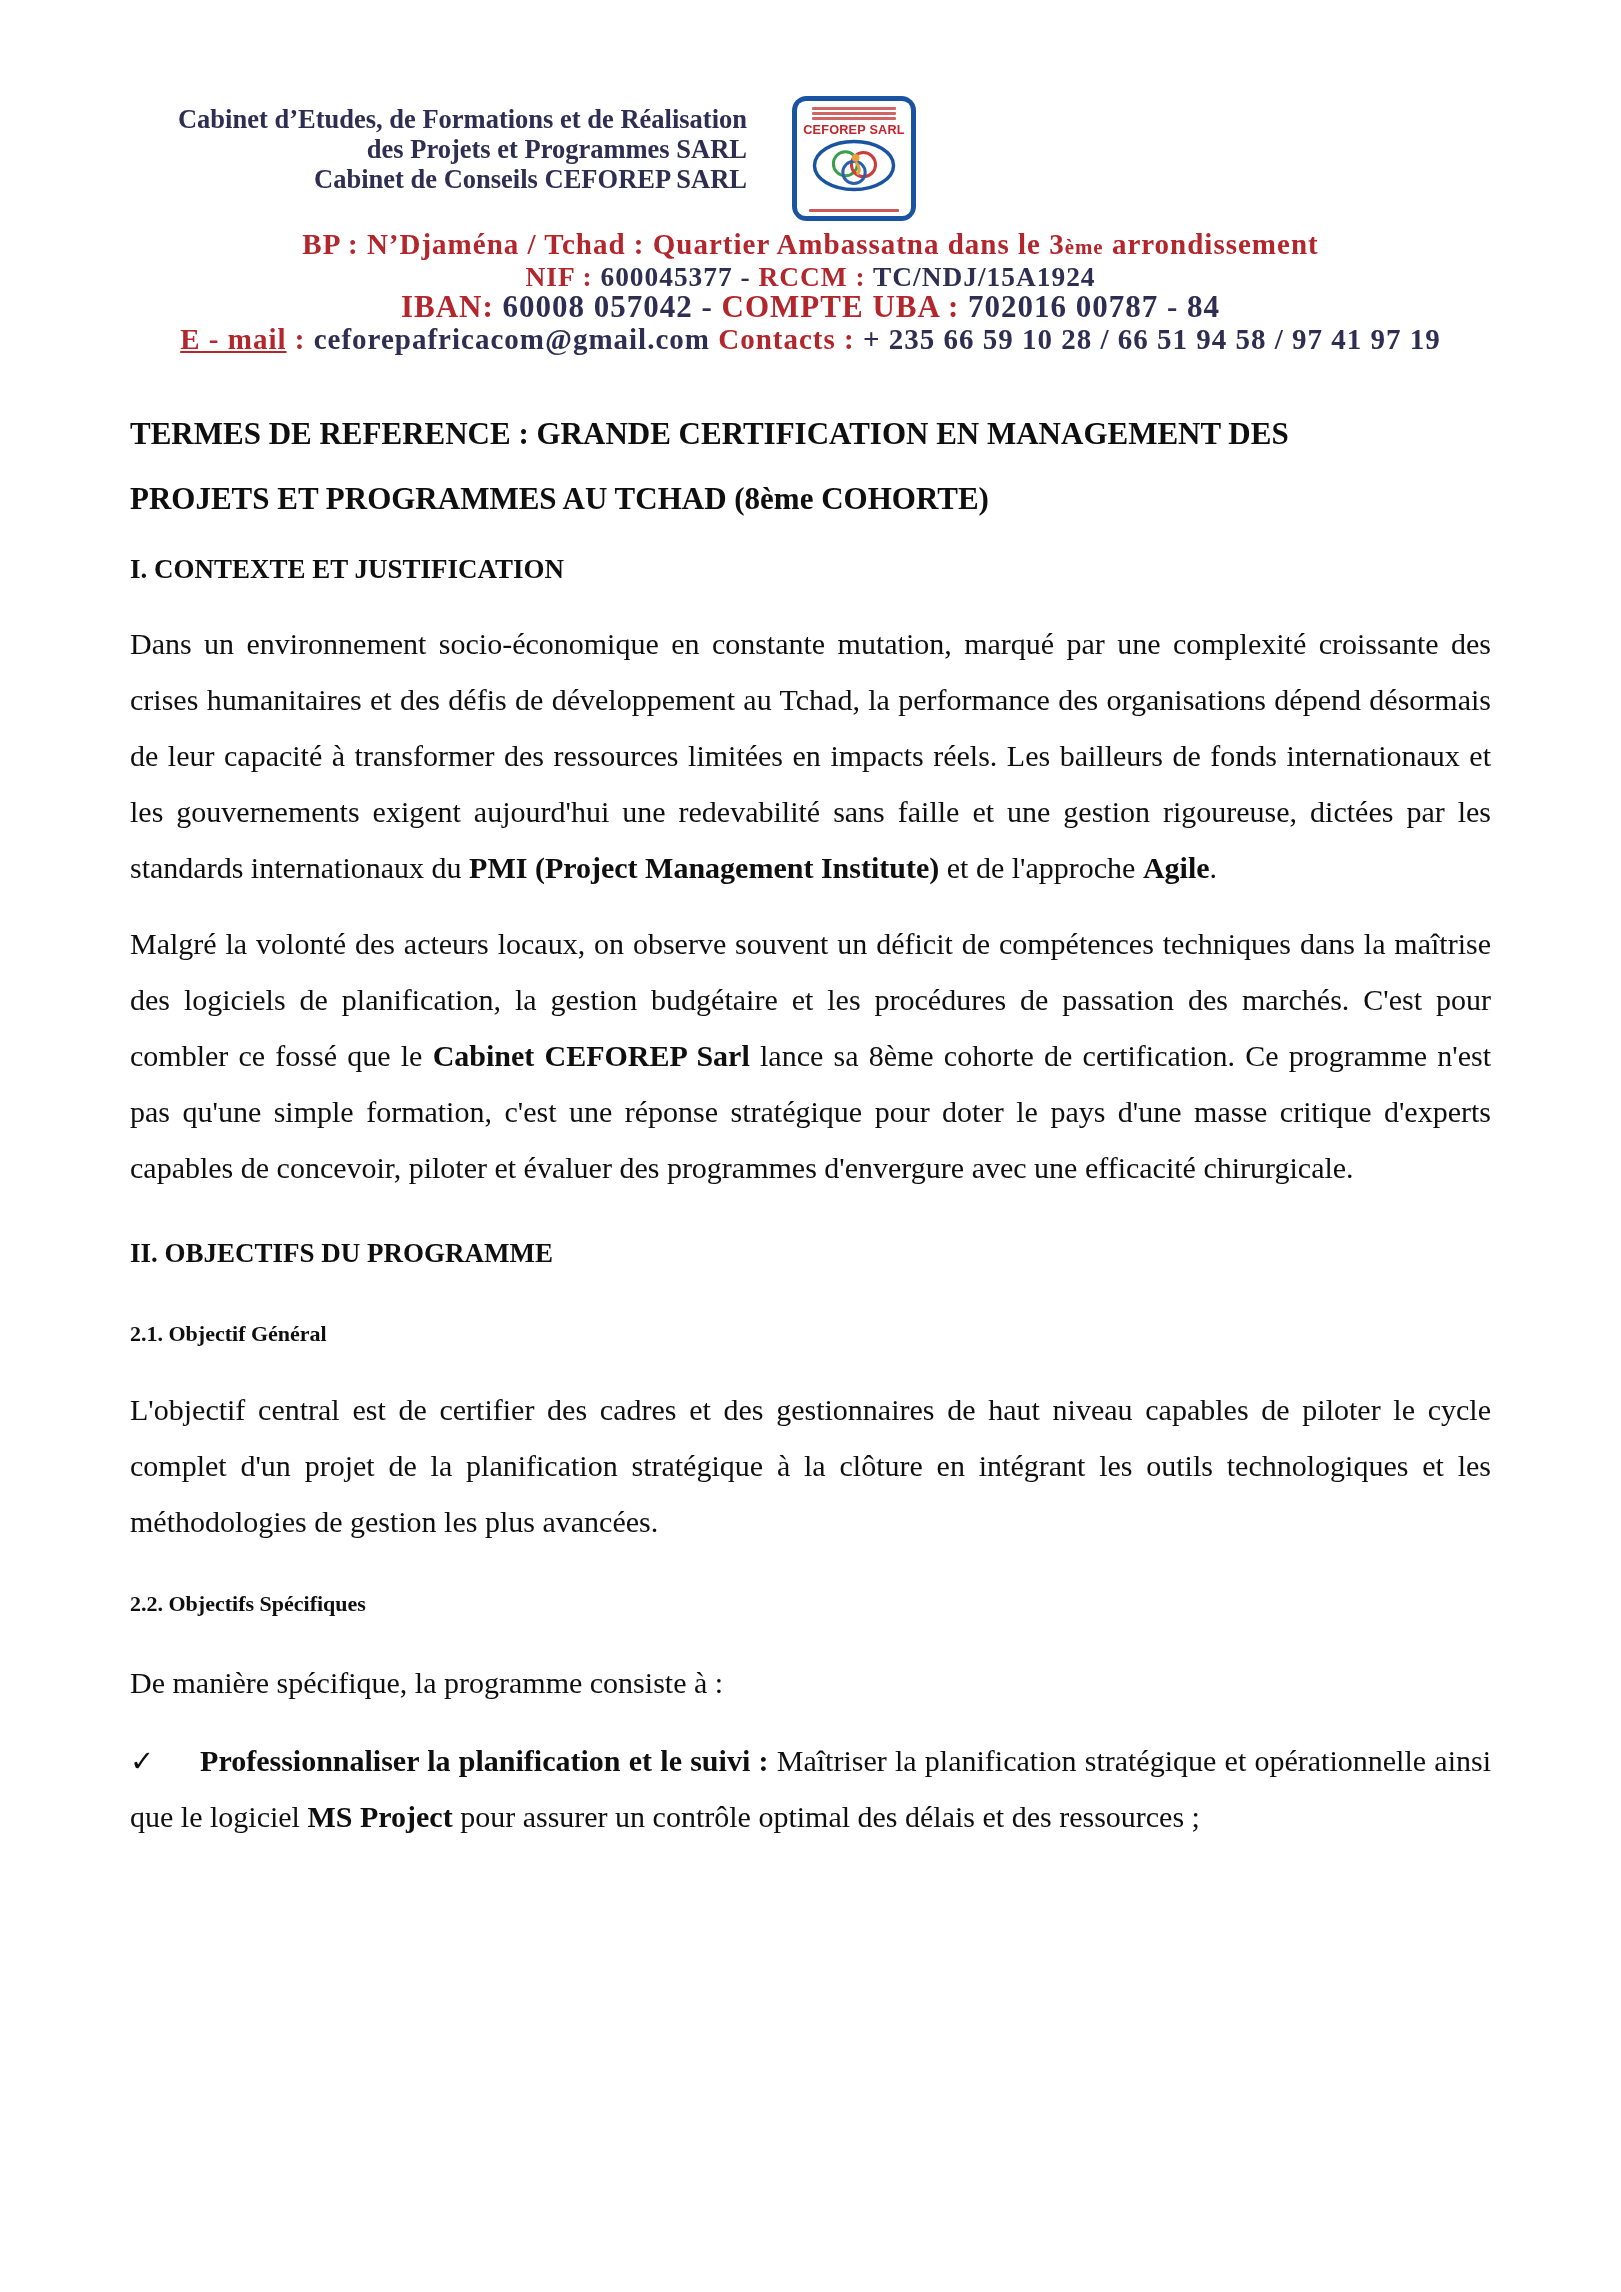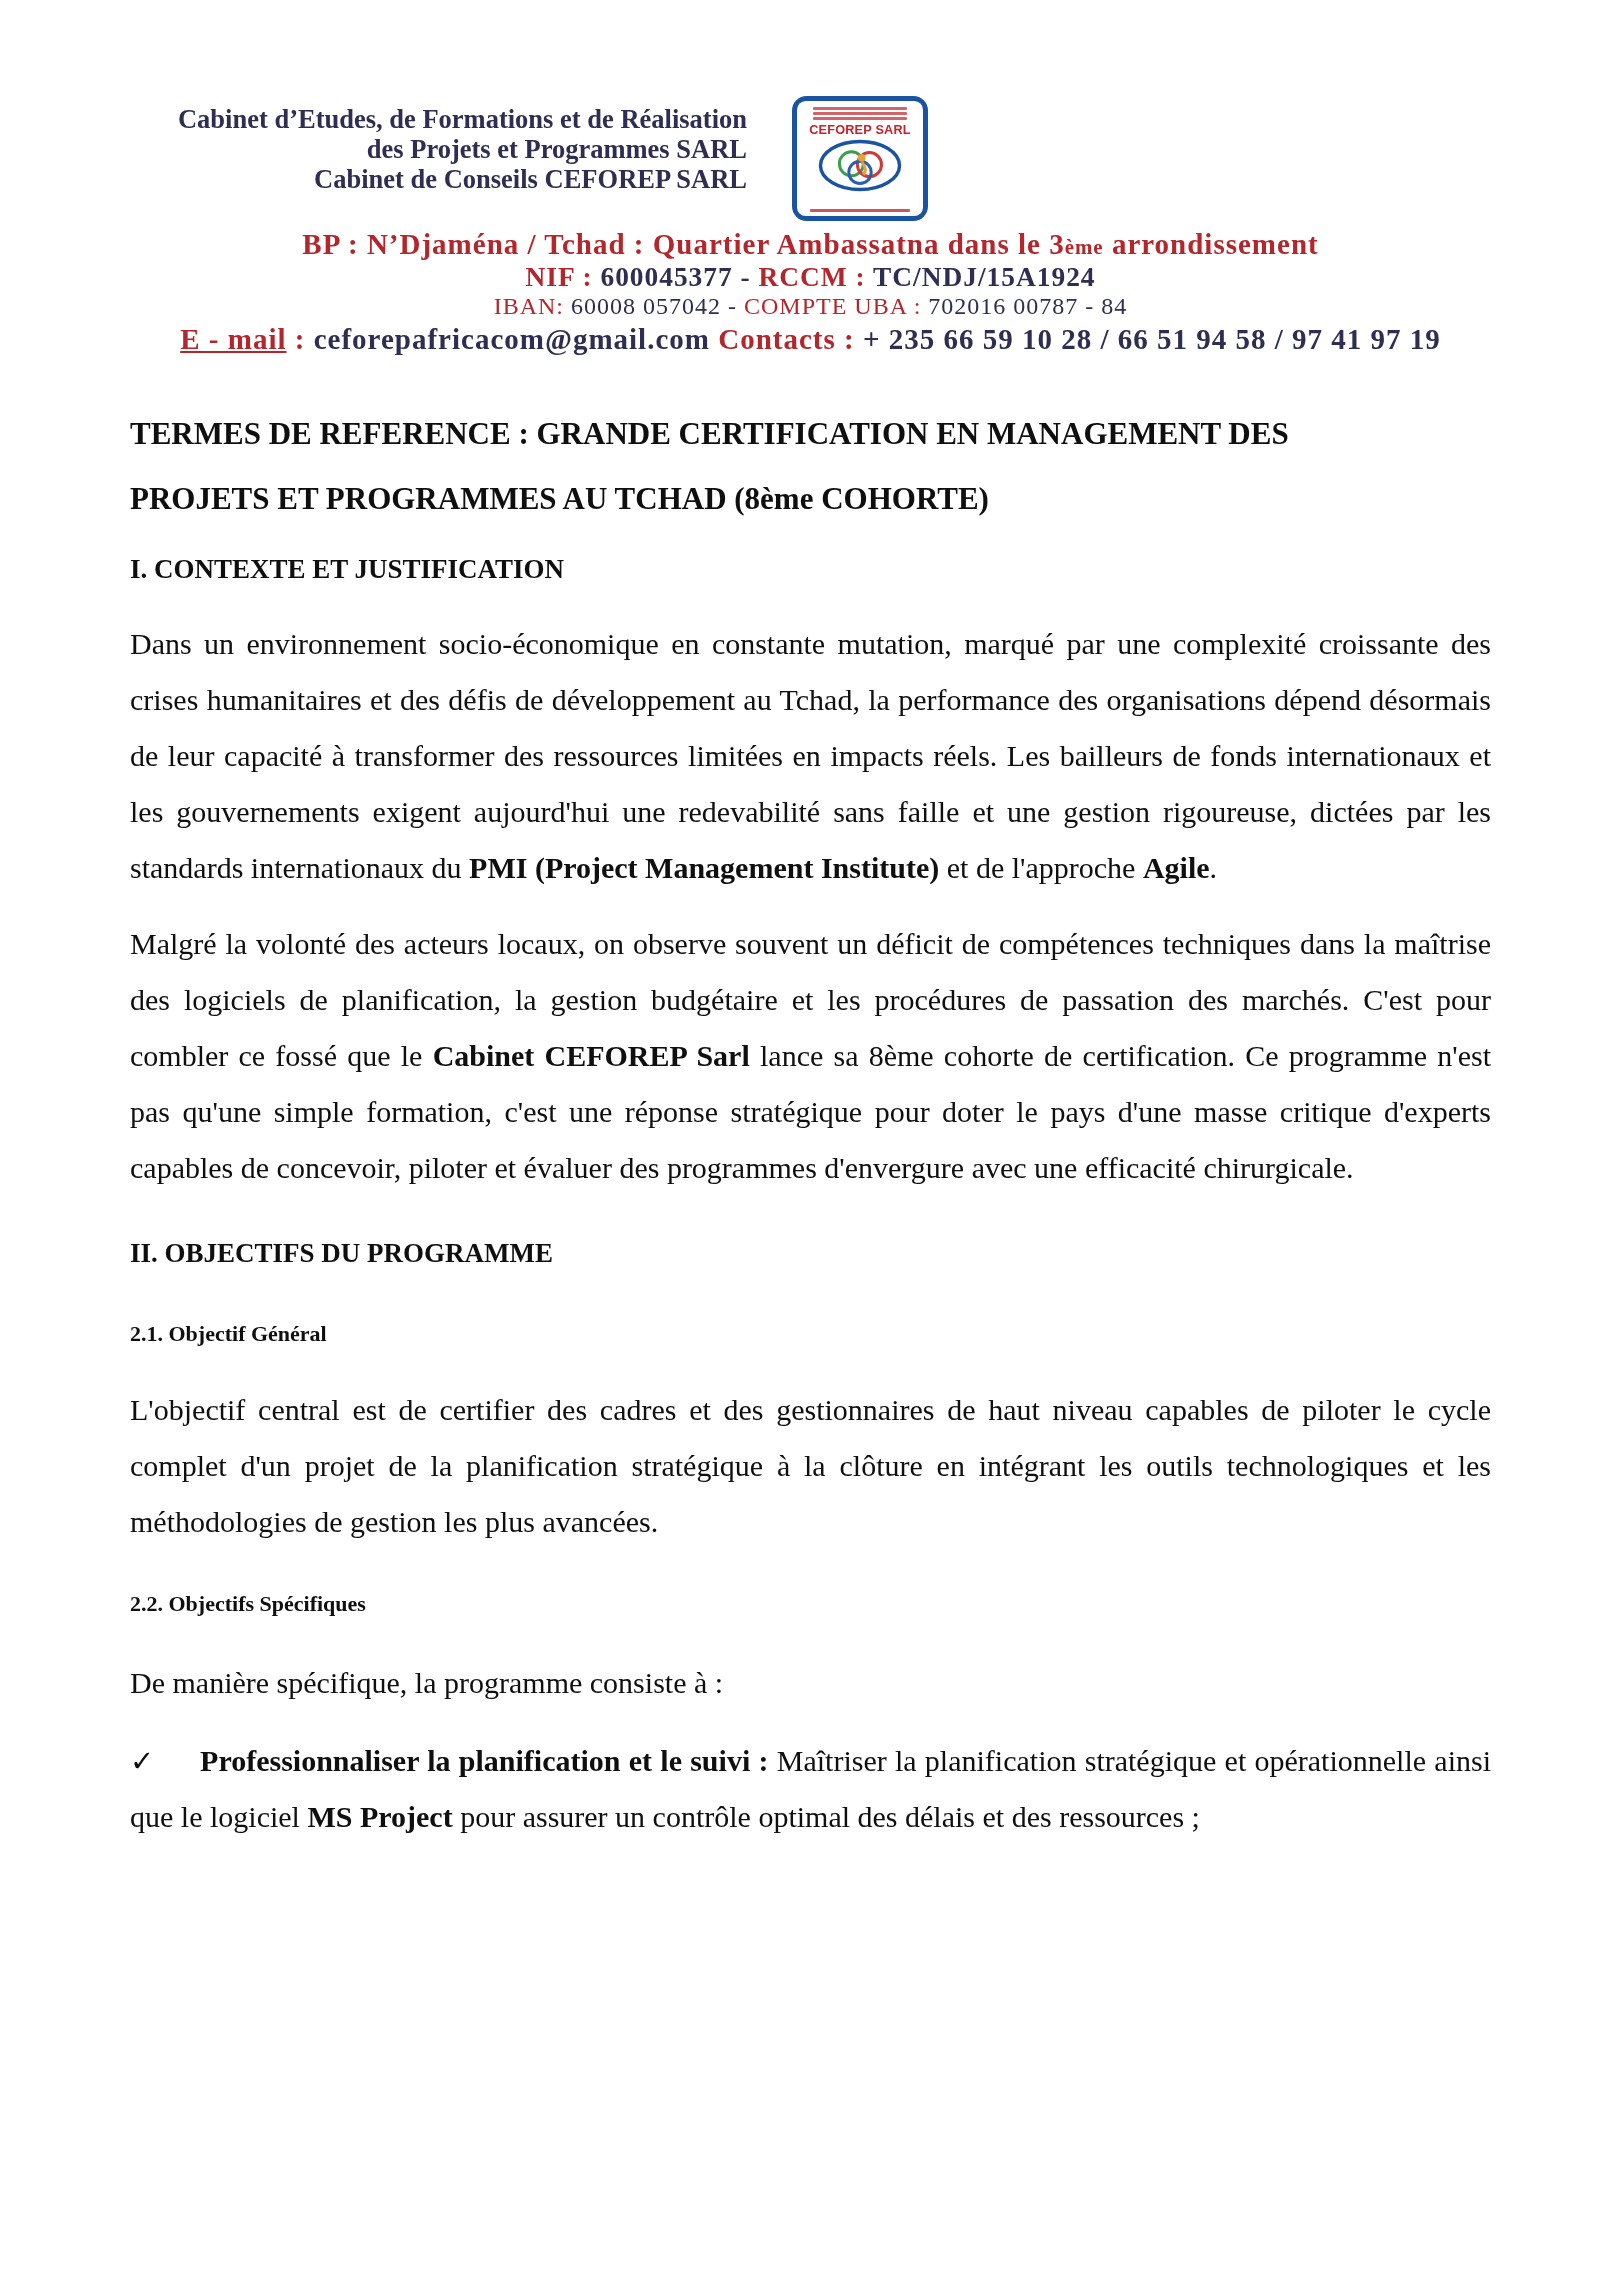--- a/index.html
+++ b/index.html
@@ -20,21 +20,21 @@
     width:617px; text-align:right;
     font-weight:bold; font-size:26.5px; line-height:30px;
     color:#2e2e52;
   }
   .lh-right {
     flex:1; text-align:left;
     font-weight:bold; font-size:26.5px; line-height:30px;
     color:#2e2e52;
   }
   .logo {
-    flex:none; width:136px; height:125px;
+    flex:none; width:124px; height:125px;
     margin:-7.8px 12.7px 0 45px;
     background:#1a53a1; border-radius:14.7px; padding:4.9px;
   }
   .logo-inner {
     background:#ffffff; border-radius:8.8px; height:100%;
     display:flex; flex-direction:column; align-items:center;
     padding:4.9px 4.9px 3.9px 4.9px;
   }
   .logo-tinylines { width:80%; display:flex; flex-direction:column; gap:2px; margin-top:1px; }
   .logo-tinylines i { display:block; height:2.9px; background:rgba(190,40,45,.72); border-radius:1px; }
@@ -46,21 +46,21 @@
   .logo-rings { width:86px; height:55px; display:block; }
   .logo-bottombar { width:86%; height:3.9px; background:rgba(190,40,45,.78); margin-top:auto; border-radius:1px; }
 
   .lh-info { text-align:center; margin-top:7.8px; letter-spacing:1px; }
   .red  { color:#b3262c; }
   .navy { color:#2e2e52; }
   .u    { text-decoration:underline; }
   .line-bp    { font-size:29px; font-weight:bold; line-height:31px; }
   .line-bp .ord { font-size:0.72em; }
   .line-nif   { font-size:27.4px; font-weight:bold; line-height:29px; }
-  .line-iban  { font-size:24px; font-weight:normal; line-height:29px; }
+  .line-iban  { font-size:31px; font-weight:bold; line-height:29px; }
   .line-email { font-size:29px; font-weight:bold; line-height:33px; margin-top:2px; }
 
   
   .doc { margin-top:45px; }
   .doc-title { font-size:31px; font-weight:bold; line-height:65px; }
   .h-major { font-size:27px; font-weight:bold; line-height:56px; margin-top:9.8px; }
   .h-major.spaced { margin-top:29px; }
   .h-sub   { font-size:22px; font-weight:bold; line-height:56px; margin-top:25.5px; }
   .body-p  { font-size:30px; line-height:56px; text-align:justify; margin-top:19.6px; }
   .lead-p  { font-size:30px; font-weight:normal; line-height:56px; margin-top:23.5px; }

